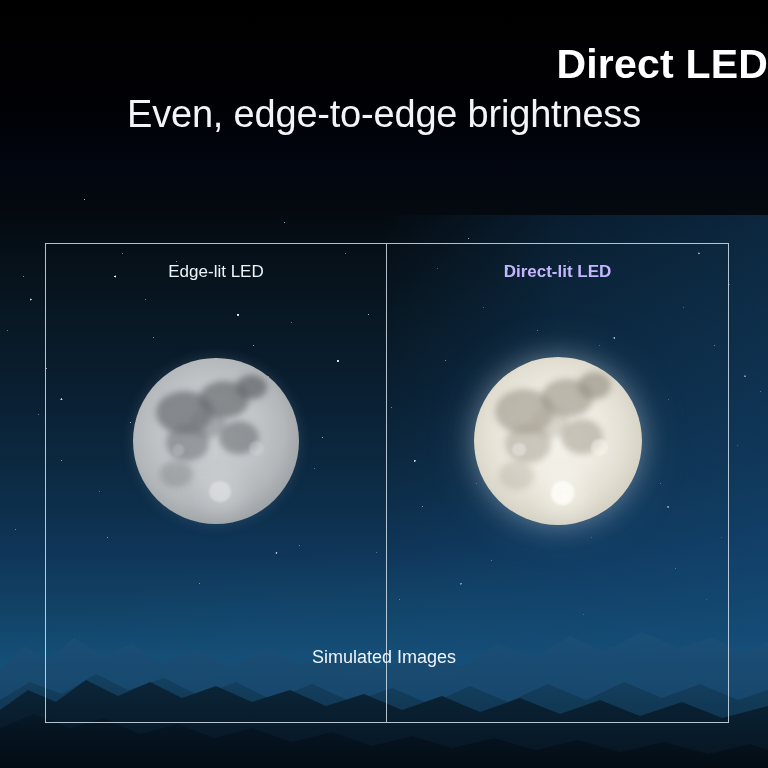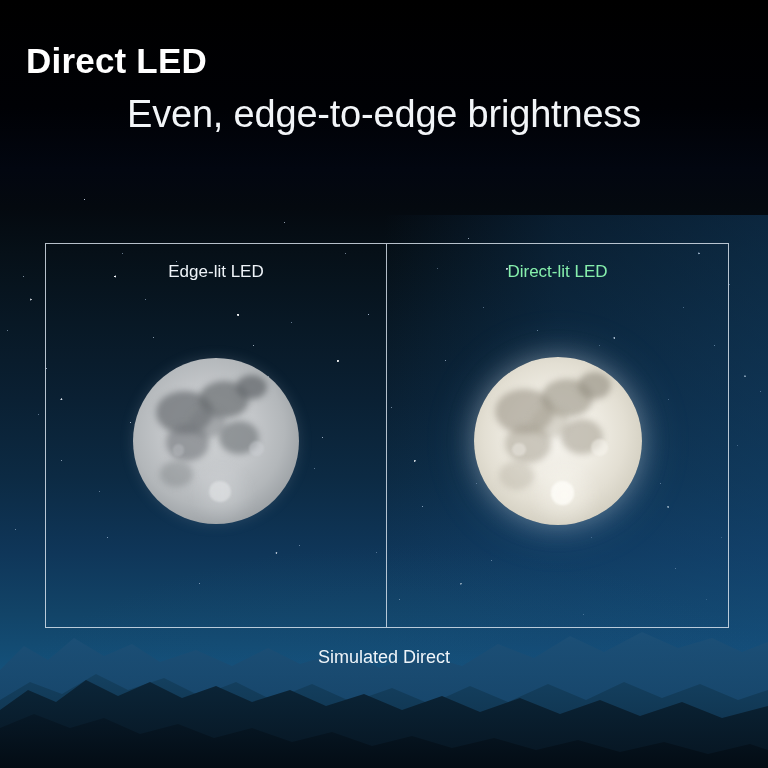--- a/index.html
+++ b/index.html
@@ -154,58 +154,57 @@
 
   
   #mountains{ position:absolute; left:0; right:0; bottom:0; height:190px; pointer-events:none; }
   #mountains svg{ display:block; width:100%; height:100%; }
 
   
   #content{ position:absolute; inset:0; }
 
   #headline{
     position:absolute; top:43px; left:0; right:0;
-    text-align:left;
+    text-align:right;
     color:#ffffff;
-    font-size:35px; font-weight:700; letter-spacing:.2px;
+    font-size:41px; font-weight:700; letter-spacing:.2px;
     line-height:1.05;
-    padding-left:26px;
   }
   #subhead{
     position:absolute; top:92px; left:0; right:0;
     text-align:center;
     color:#f2f5f8;
     font-size:38px; font-weight:400; letter-spacing:-.2px;
     line-height:1.2;
   }
 
   
   #compare-frame{
     position:absolute;
     left:45px; top:243px;
-    width:684px; height:385px;
+    width:684px; height:480px;
     border:1px solid rgba(222,232,242,.82);
     display:flex;
   }
   .panel{
     position:relative;
     flex:1 1 50%;
     overflow:hidden;
   }
   #panel-left{ border-right:1px solid rgba(222,232,242,.80); }
 
   .panel-label{
     position:absolute; top:18px; left:0; right:0;
     text-align:center;
     font-size:17px;
     color:#ffffff;
     z-index:4;
   }
   #label-left{ font-weight:400; color:#eef3f8; }
-  #label-right{ font-weight:400; color:#86efac; }
+  #label-right{ font-weight:700; color:#c4b5fd; }
 
   
   .moon-wrap{
     position:absolute; left:50%; top:197px;
     transform:translate(-50%,-50%);
     z-index:3;
   }
   .moon{
     border-radius:50%;
     position:relative;
@@ -324,15 +323,15 @@
           <div class="crater" style="left:46%;top:74%;width:14%;height:14%;background:rgba(255,254,250,.78)"></div>
           <div class="ray" style="left:28%;top:60%;width:52%;height:44%;background:radial-gradient(circle,rgba(255,253,247,.46) 0%,rgba(255,253,247,0) 62%)"></div>
           <div class="crater" style="left:70%;top:49%;width:10%;height:10%;background:rgba(250,248,242,.46)"></div>
           <div class="crater" style="left:23%;top:51%;width:8%;height:8%;background:rgba(248,246,240,.40)"></div>
         </div>
       </div>
     </div>
 
   </div>
 
-  <div id="caption">Simulated Direct</div>
+  <div id="caption">Simulated Images</div>
 
 </div>
 
 </body></html>

